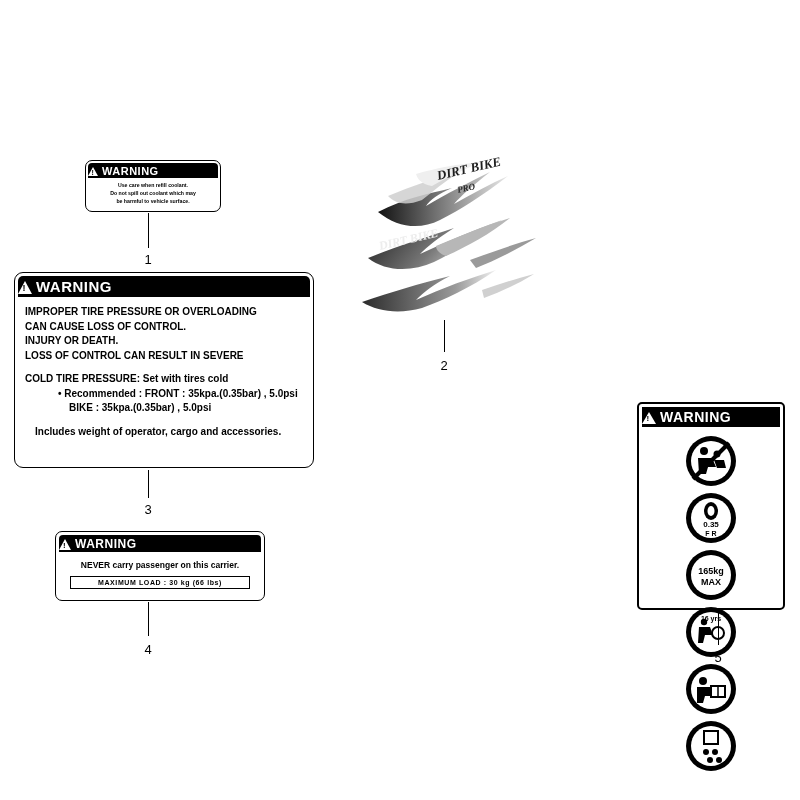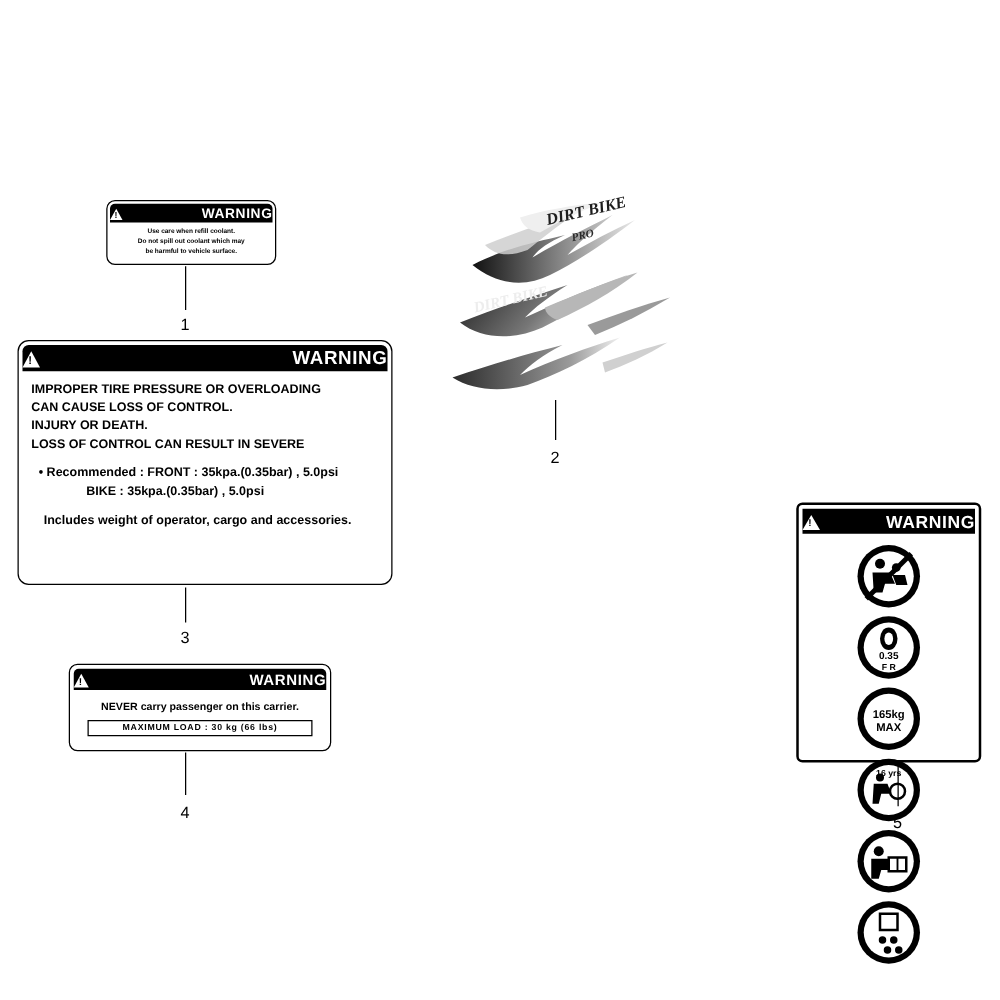--- a/index.html
+++ b/index.html
@@ -31,21 +31,21 @@
     box-sizing: border-box;
   }
   .warnbar {
     background: #000;
     color: #fff;
     text-align: center;
     font-weight: bold;
     letter-spacing: 0.5px;
     display: flex;
     align-items: center;
-    justify-content: space-between;
+    justify-content: flex-start;
     gap: 4px;
   }
   .tri {
     display: inline-block;
     position: relative;
     width: 0; height: 0;
   }
   .tri::after {
     content: "!";
     position: absolute;
@@ -100,21 +100,21 @@
     top: 1px;
   }
   #item3 .warnbar .tri::after { font-size: 9px; left: -2.5px; top: 3px; }
   #item3 .body {
     padding: 8px 10px 0 10px;
     font-size: 10px;
     font-weight: bold;
     line-height: 1.45;
   }
   #item3 .blk { margin-bottom: 9px; }
-  #item3 .indent1 { padding-left: 6px; }
+  #item3 .indent1 { padding-left: 6px; margin-left: 27px; }
   #item3 .indent2 { padding-left: 44px; }
   #item3 .indent3 { padding-left: 10px; font-weight: bold; }
 
   
   #item4 {
     left: 55px; top: 531px;
     width: 210px; height: 70px;
     border-radius: 7px;
   }
   #item4 .warnbar {
@@ -271,20 +271,21 @@
       <span>WARNING</span>
     </div>
     <div class="body">
       <div class="blk">
         <div>IMPROPER TIRE PRESSURE OR OVERLOADING</div>
         <div>CAN CAUSE LOSS OF CONTROL.</div>
         <div>INJURY OR DEATH.</div>
         <div>LOSS OF CONTROL CAN RESULT IN SEVERE</div>
       </div>
       <div class="blk">
+        <div>COLD TIRE PRESSURE: Set with tires cold</div>
         <div class="indent1">• Recommended : FRONT : 35kpa.(0.35bar) , 5.0psi</div>
         <div class="indent2">BIKE    :  35kpa.(0.35bar) , 5.0psi</div>
       </div>
       <div class="blk">
         <div class="indent3">Includes weight of operator, cargo and accessories.</div>
       </div>
     </div>
   </div>
   <div class="leader" style="left:148px; top:470px; height:28px;"></div>
   <div class="callout" style="left:140px; top:502px;">3</div>

